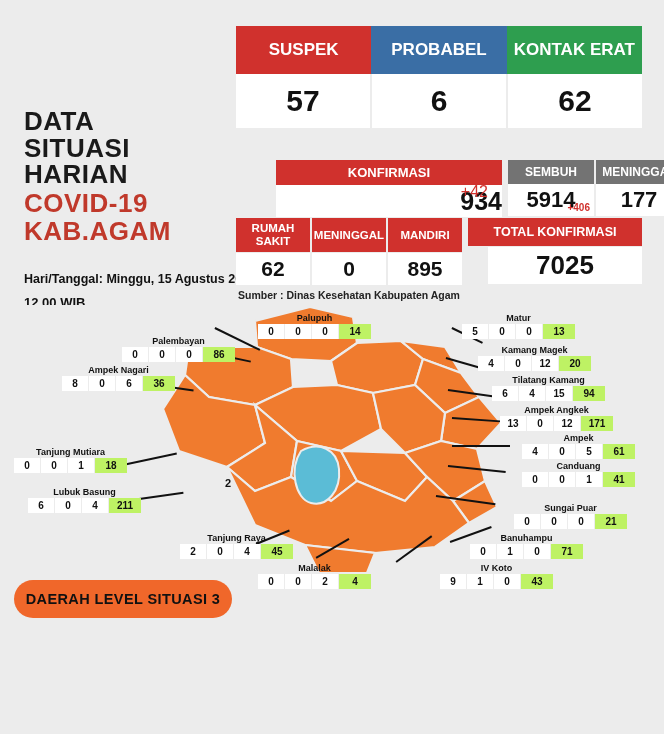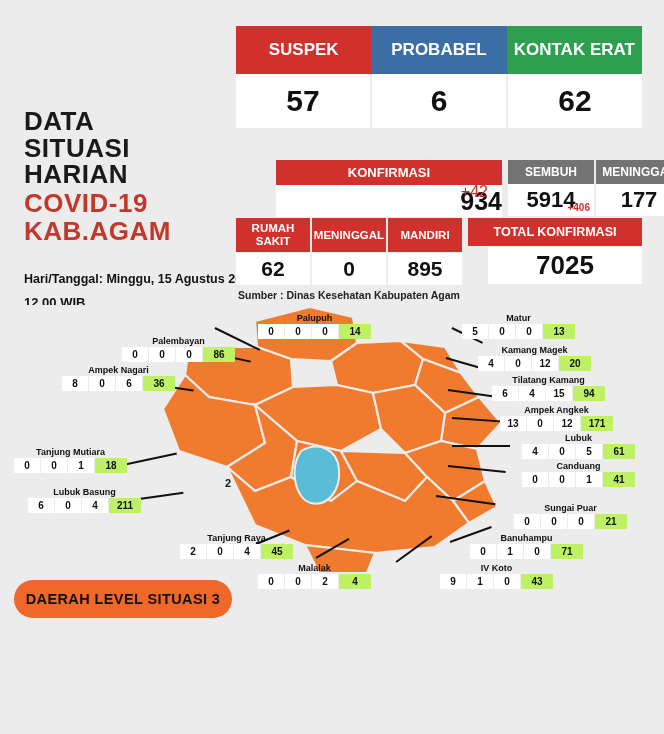--- a/index.html
+++ b/index.html
@@ -321,21 +321,21 @@
       <div class="nm">Ampek Angkek</div>
       <div class="vals">
         <span>13</span>
         <span>0</span>
         <span>12</span>
         <span class="last">171</span>
       </div>
     </div>
 
     <div class="dist" style="left:522px;top:128px;">
-      <div class="nm">Lubuk</div>
+      <div class="nm">Ampek</div>
       <div class="vals">
         <span>4</span>
         <span>0</span>
         <span>5</span>
         <span class="last">61</span>
       </div>
     </div>
 
     <div class="dist" style="left:522px;top:156px;">
       <div class="nm">Canduang</div>

